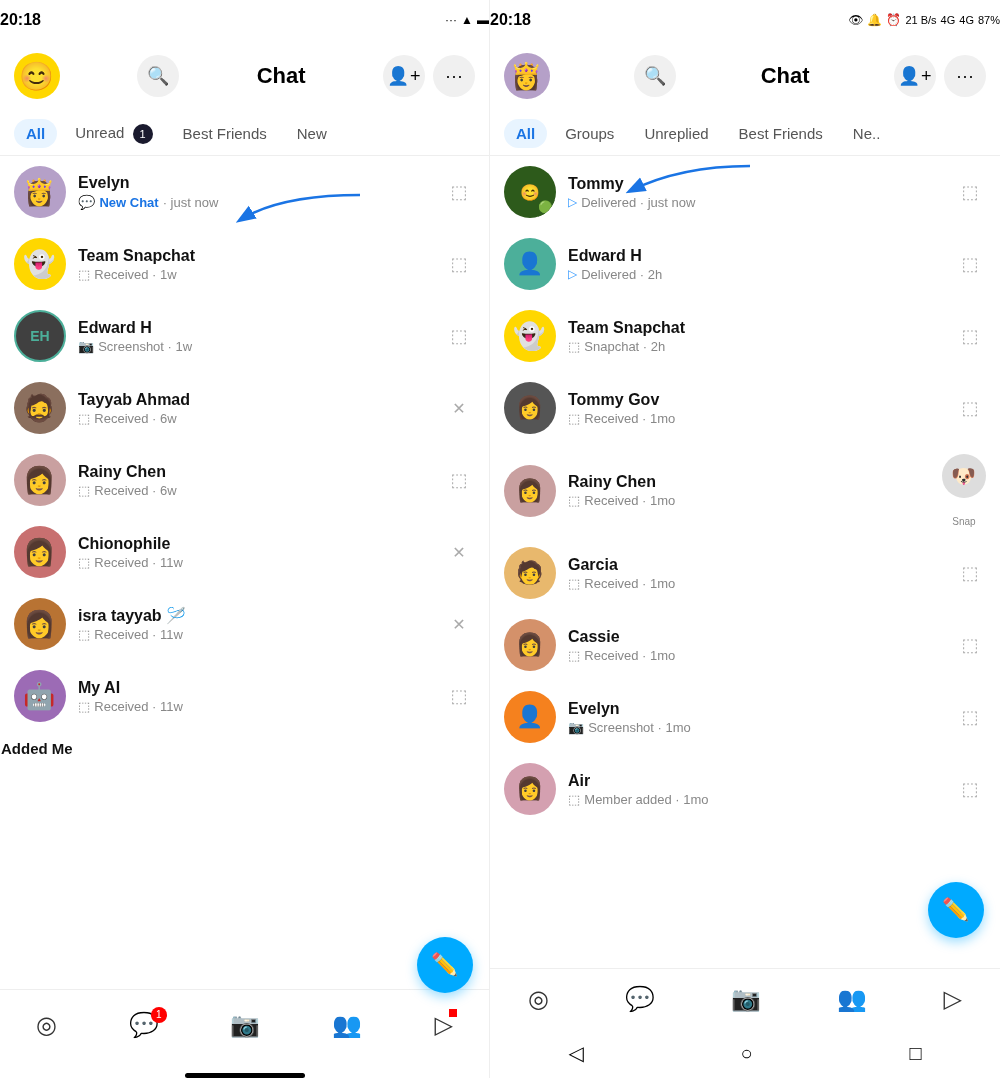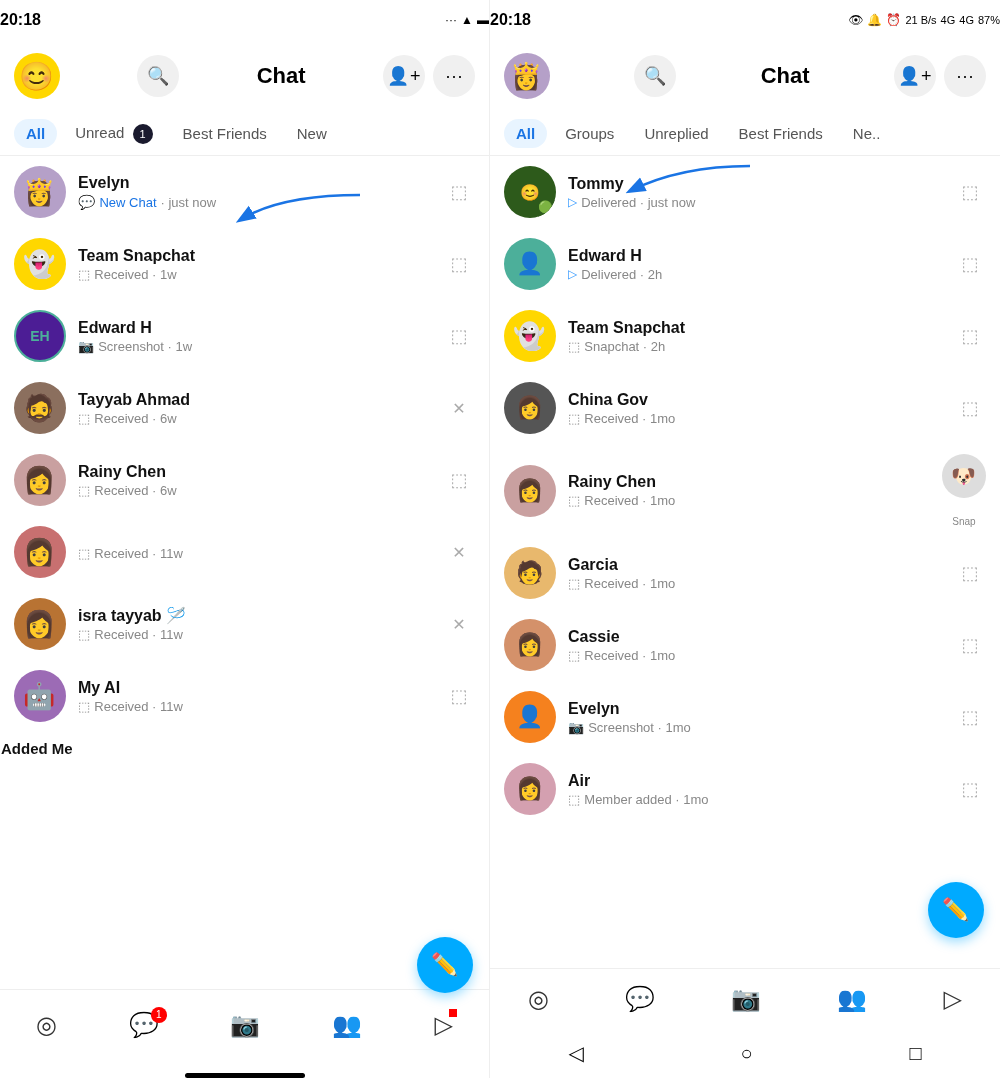--- a/index.html
+++ b/index.html
@@ -30,21 +30,21 @@
     .tab.inactive { color: #555; }
     .badge { background: #1a1a2e; color: #fff; border-radius: 50%; width: 20px; height: 20px; font-size: 11px; display: inline-flex; align-items: center; justify-content: center; margin-left: 4px; }
 
     
     .chat-list { flex: 1; overflow-y: auto; }
     .chat-item { display: flex; align-items: center; padding: 10px 14px; cursor: pointer; position: relative; }
     .chat-avatar { width: 52px; height: 52px; border-radius: 50%; background: #ddd; flex-shrink: 0; display: flex; align-items: center; justify-content: center; font-size: 18px; font-weight: 700; color: #fff; overflow: hidden; margin-right: 12px; }
     .chat-info { flex: 1; min-width: 0; }
     .chat-name { font-size: 16px; font-weight: 600; color: #111; }
     .chat-sub { font-size: 13px; color: #888; display: flex; align-items: center; gap: 4px; margin-top: 2px; }
-    .chat-sub .new-chat { color: #1a74e4; font-weight: 400; }
+    .chat-sub .new-chat { color: #1a74e4; font-weight: 700; }
     .chat-action { width: 32px; height: 32px; display: flex; align-items: center; justify-content: center; color: #aaa; font-size: 18px; }
     .close-btn { color: #aaa; font-size: 16px; }
 
     
     .section-header { padding: 8px 1px 4px; font-size: 15px; font-weight: 700; color: #111; }
 
     
     .fab { position: absolute; bottom: 80px; right: 16px; width: 56px; height: 56px; border-radius: 50%; background: #00AAFF; display: flex; align-items: center; justify-content: center; color: #fff; font-size: 22px; cursor: pointer; box-shadow: 0 4px 12px rgba(0,170,255,0.4); z-index: 10; }
 
     
@@ -133,21 +133,21 @@
         <div class="chat-name">Team Snapchat</div>
         <div class="chat-sub">
           <span>⬚</span>
           <span>Received · 1w</span>
         </div>
       </div>
       <div class="chat-action">⬚</div>
     </div>
 
     <div class="chat-item">
-      <div class="chat-avatar av-eh" style="background:#4c1d95;border:2px solid #4CAF9A;color:#4CAF9A;font-size:14px;font-weight:700;">EH</div>
+      <div class="chat-avatar av-eh" style="background:#404040;border:2px solid #4CAF9A;color:#4CAF9A;font-size:14px;font-weight:700;">EH</div>
       <div class="chat-info">
         <div class="chat-name">Edward H</div>
         <div class="chat-sub">
           <span class="screenshot-icon">📷</span>
           <span>Screenshot · 1w</span>
         </div>
       </div>
       <div class="chat-action">⬚</div>
     </div>
 
@@ -171,20 +171,21 @@
           <span>⬚</span>
           <span>Received · 6w</span>
         </div>
       </div>
       <div class="chat-action">⬚</div>
     </div>
 
     <div class="chat-item">
       <div class="chat-avatar" style="background:#c87070;font-size:26px;">👩</div>
       <div class="chat-info">
+        <div class="chat-name">Chionophile</div>
         <div class="chat-sub">
           <span>⬚</span>
           <span>Received · 11w</span>
         </div>
       </div>
       <div class="chat-action close-btn">✕</div>
     </div>
 
     <div class="chat-item">
       <div class="chat-avatar" style="background:#b87333;font-size:26px;">👩</div>
@@ -326,21 +327,21 @@
           <span>⬚</span>
           <span>Snapchat · 2h</span>
         </div>
       </div>
       <div class="chat-action">⬚</div>
     </div>
 
     <div class="chat-item">
       <div class="chat-avatar" style="background:#555;font-size:22px;">👩</div>
       <div class="chat-info">
-        <div class="chat-name">China Gov</div>
+        <div class="chat-name">Tommy Gov</div>
         <div class="chat-sub">
           <span>⬚</span>
           <span>Received · 1mo</span>
         </div>
       </div>
       <div class="chat-action">⬚</div>
     </div>
 
     <div class="chat-item">
       <div class="chat-avatar" style="background:#c9a0a0;font-size:22px;">👩</div>

